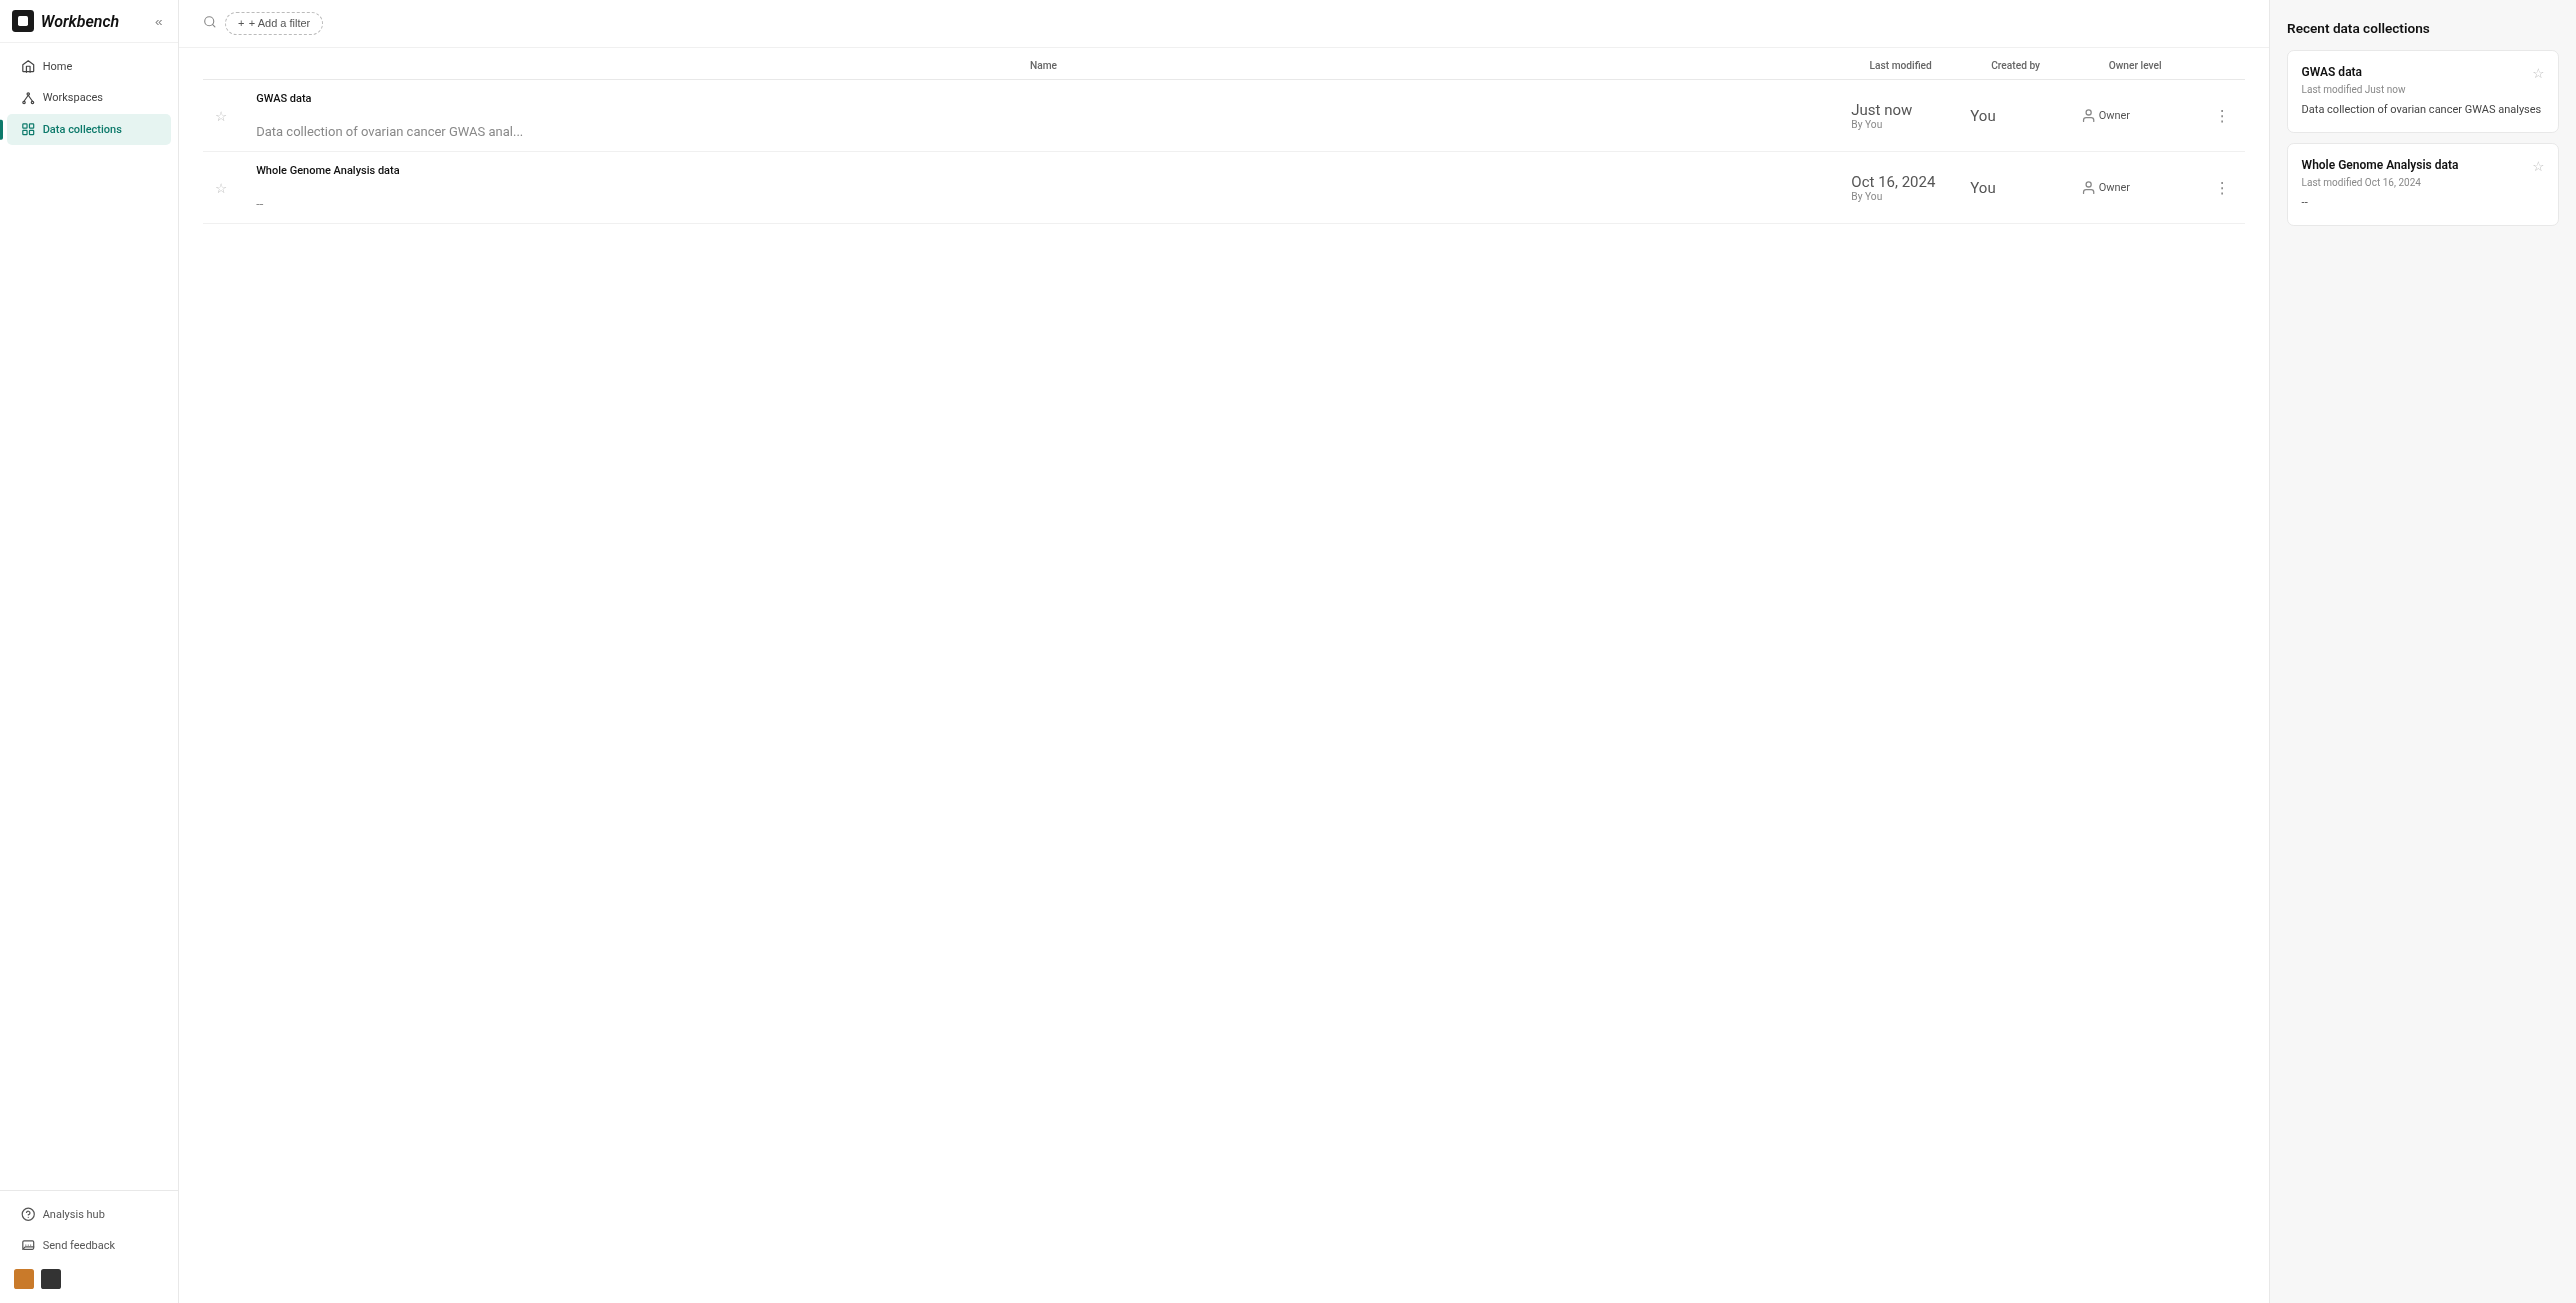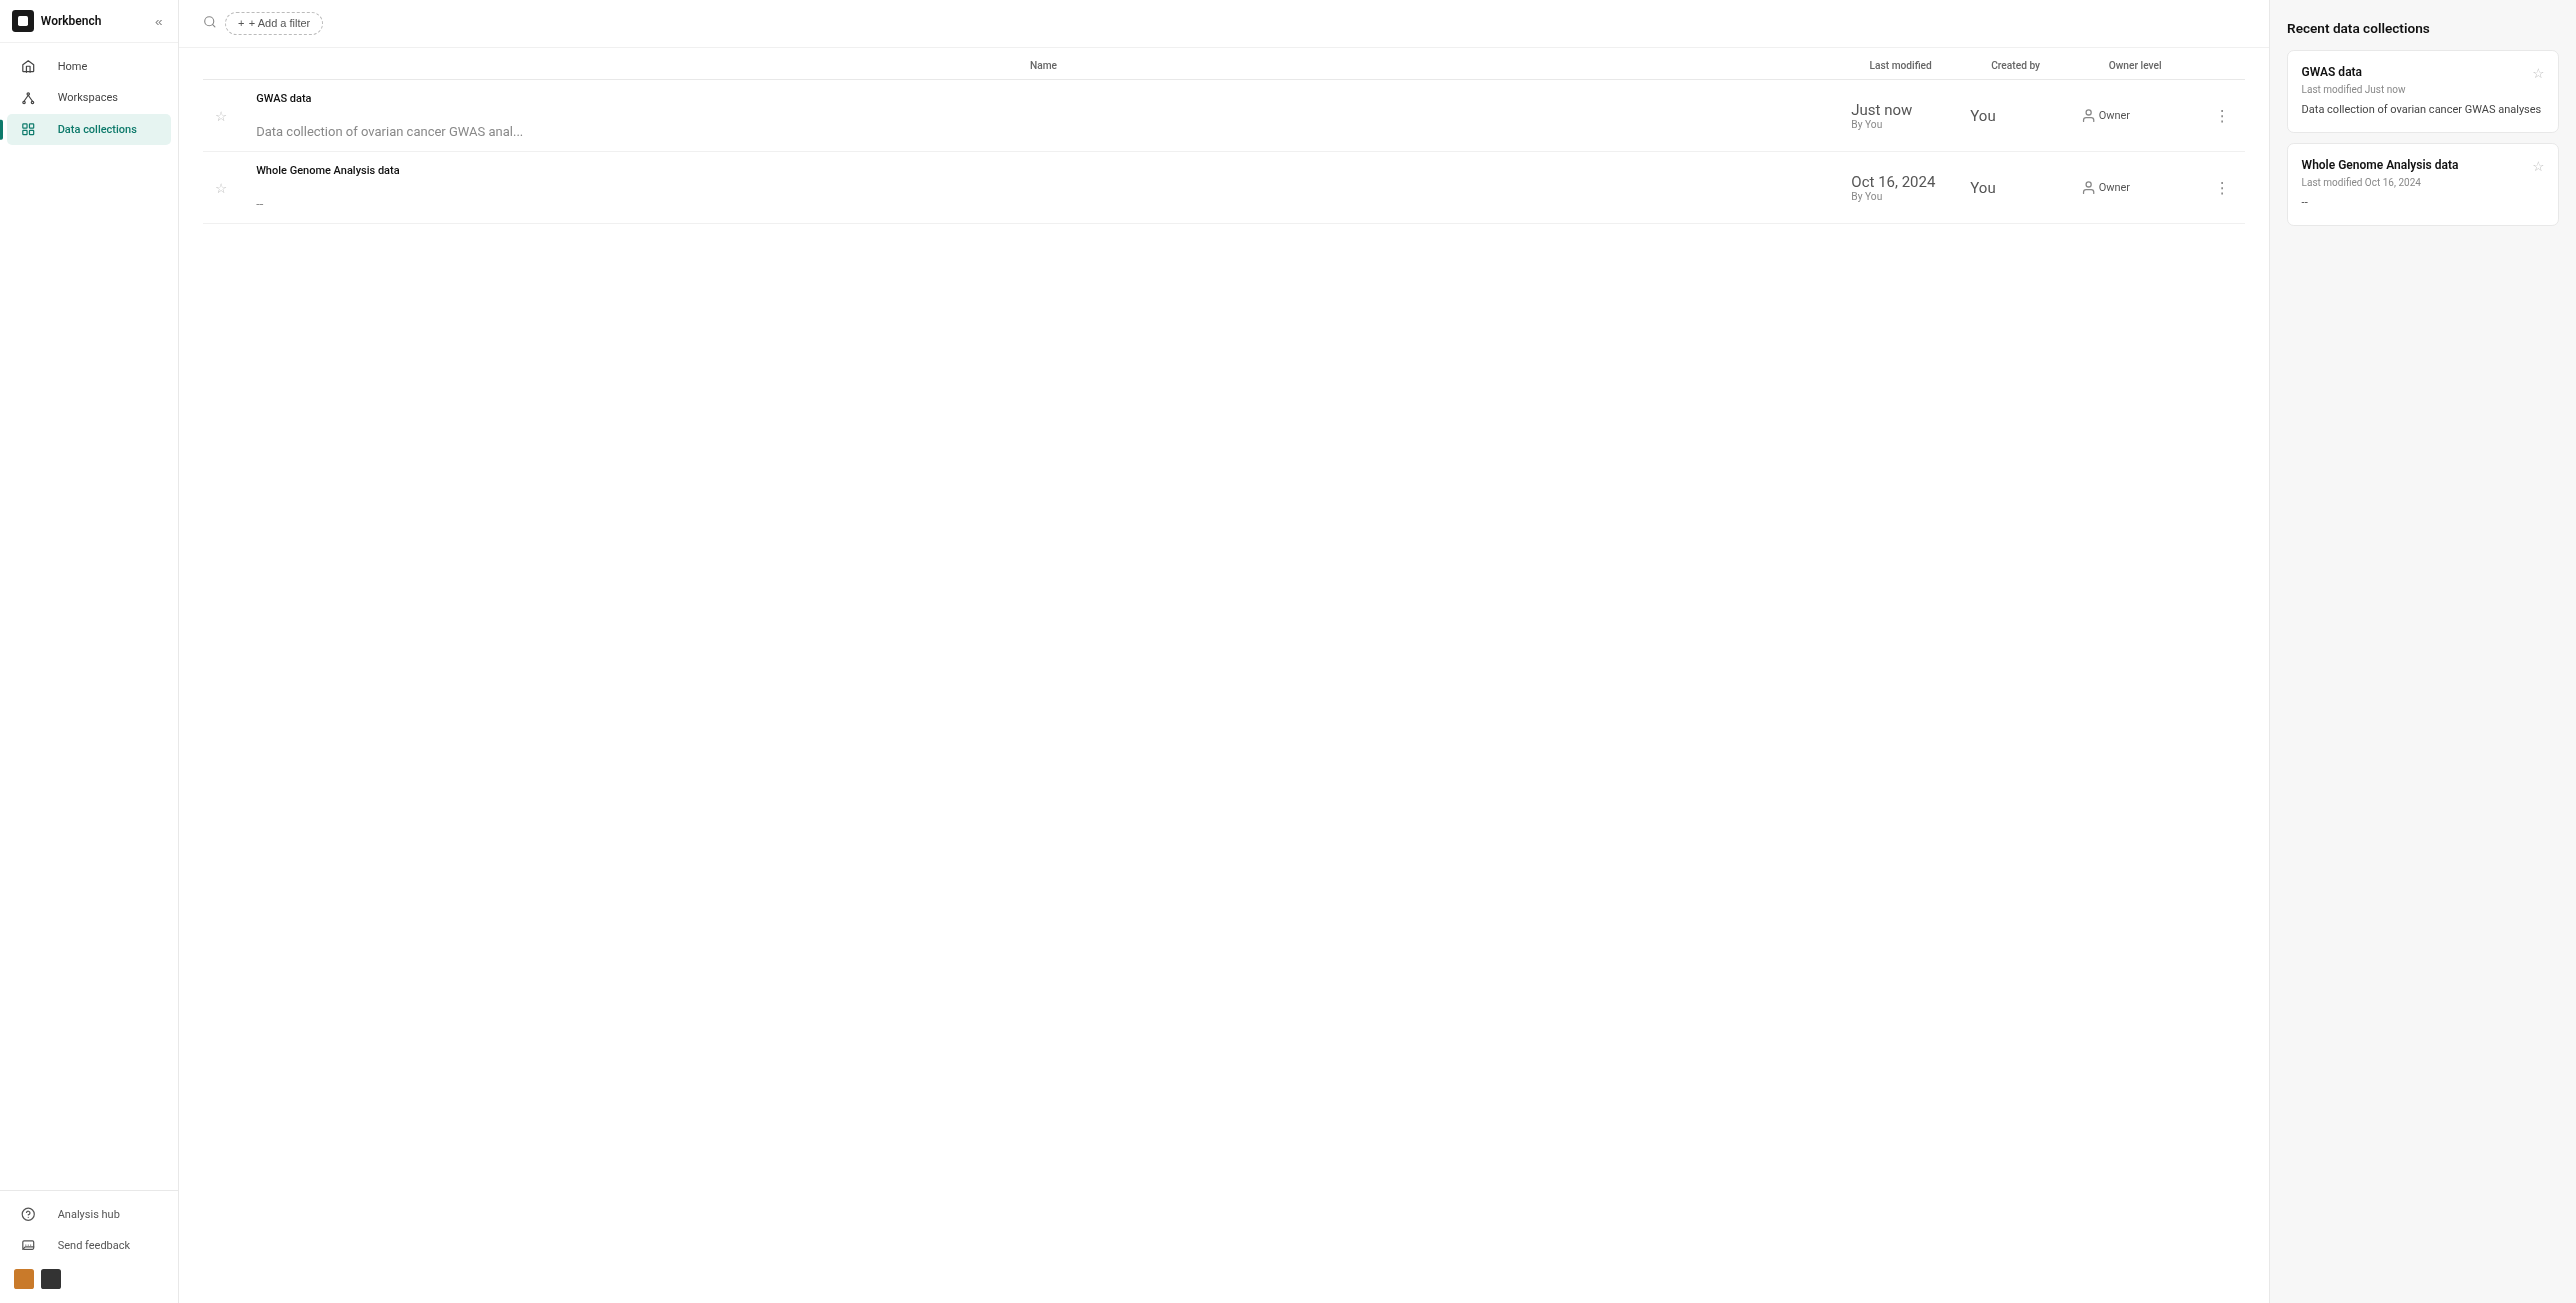--- a/index.html
+++ b/index.html
@@ -48,43 +48,44 @@
     }
 
     .logo-icon-inner {
       width: 10.2px;
       height: 10.2px;
       background: #fff;
       border-radius: 1.7px;
     }
 
     .sidebar-title {
-      font-size: 12px;
+      font-size: 16px;
       font-weight: 600;
       color: #111;
+      font-style: italic;
     }
 
     .collapse-btn {
       background: none;
       border: none;
       cursor: pointer;
       color: #888;
       font-size: 13.6px;
       padding: 1.7px 3.4px;
     }
 
     .sidebar-nav {
       flex: 1;
       padding: 6.8px 0;
     }
 
     .nav-item {
       display: flex;
       align-items: center;
-      gap: 22px;
+      gap: 7px;
       padding: 7.7px 13.6px;
       cursor: pointer;
       border-radius: 5.1px;
       margin: 0.9px 6.8px;
       color: #444;
       font-size: 11px;
       position: relative;
     }
 
     .nav-item.active {

